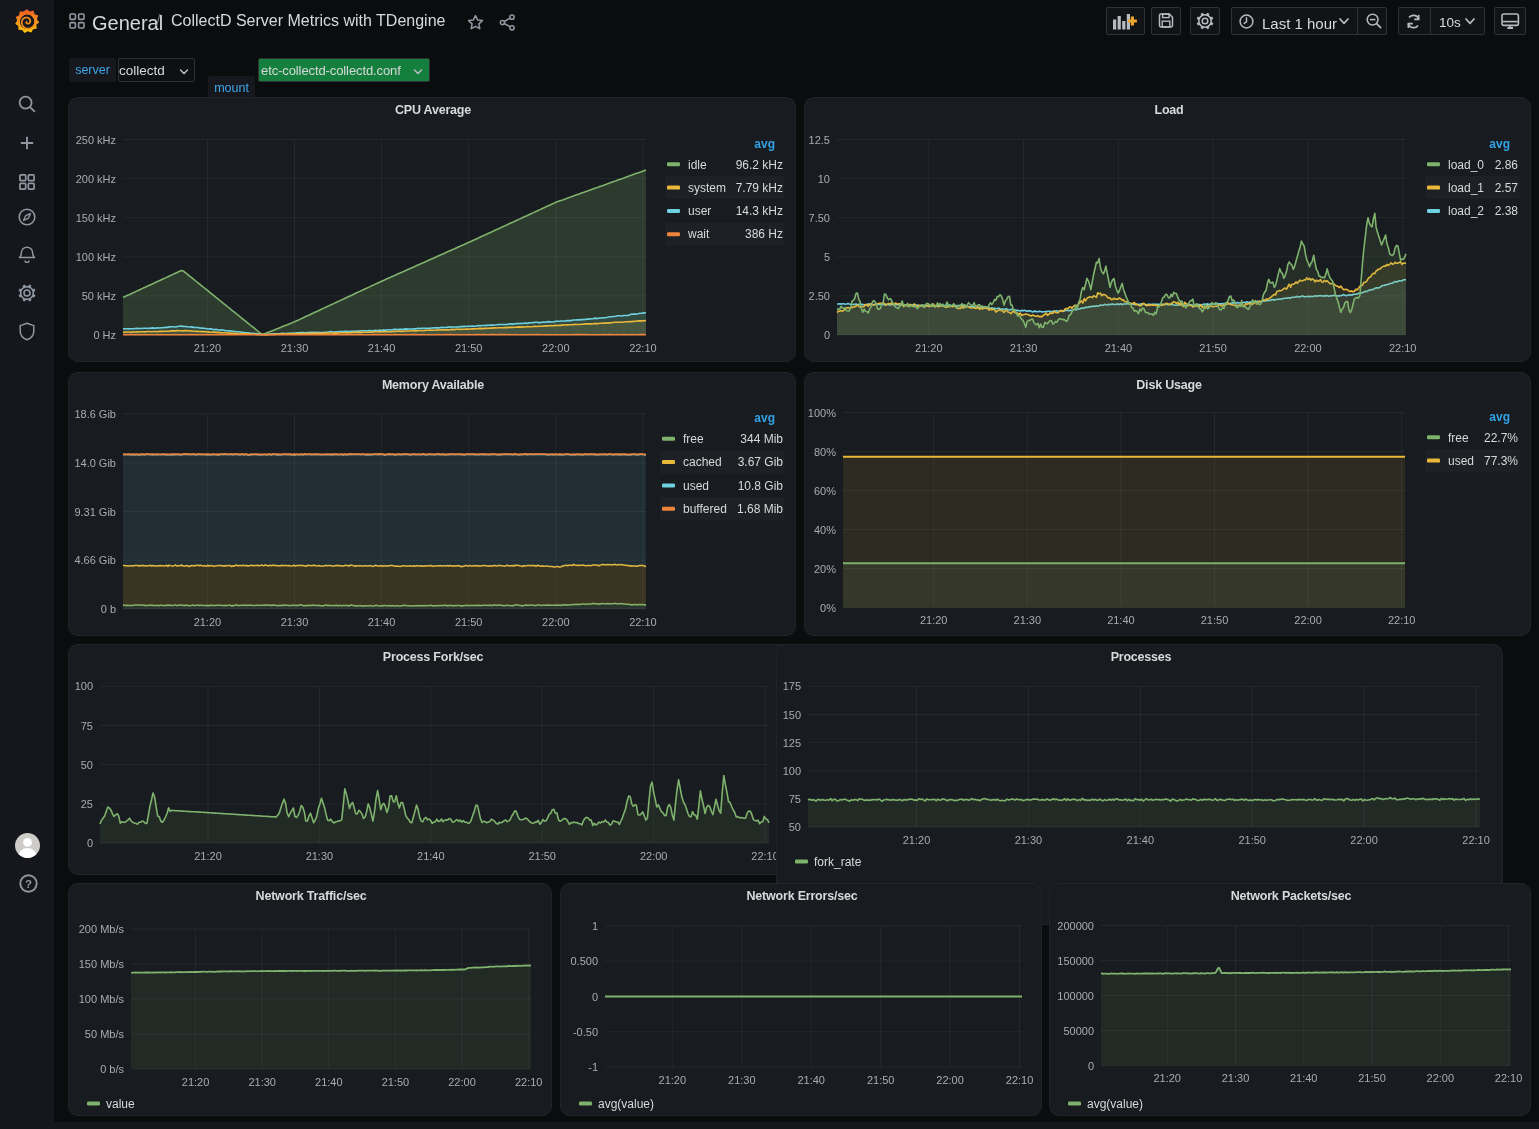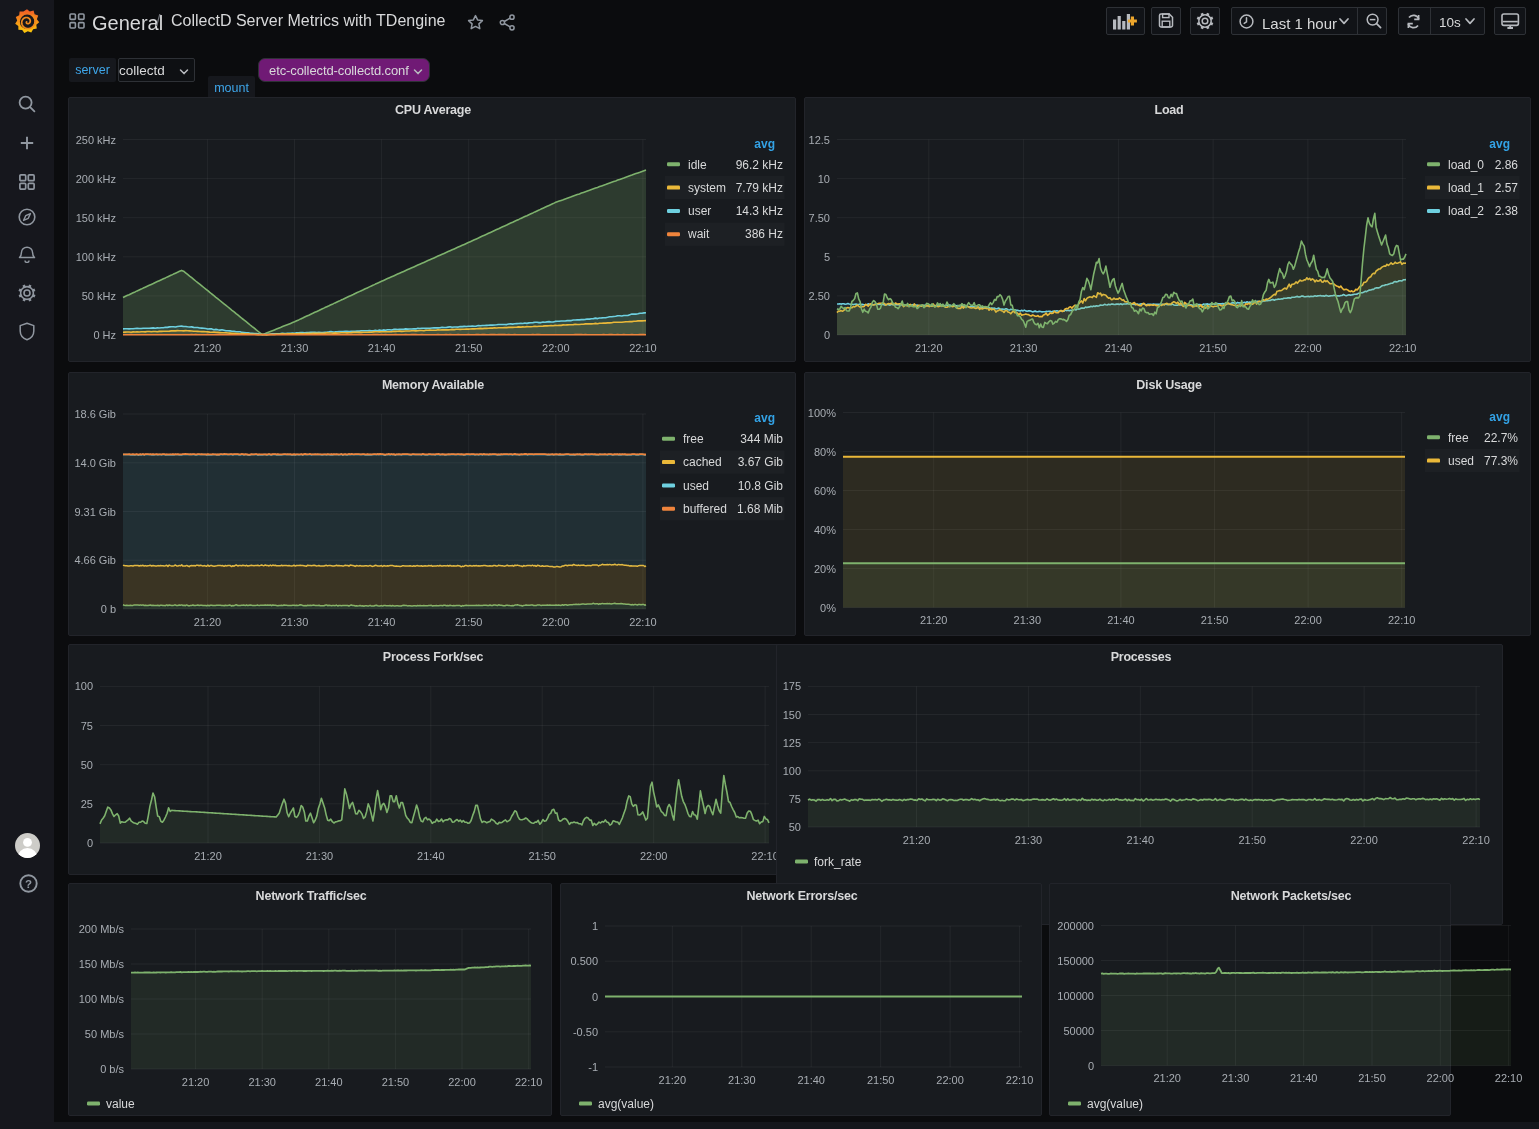--- a/index.html
+++ b/index.html
@@ -1,15 +1,15 @@
 <!DOCTYPE html>
 <html><head><meta charset="utf-8"><style>
 *{margin:0;padding:0}
 html,body{width:1539px;height:1129px;background:#0b0c0e;font-family:"Liberation Sans",sans-serif;overflow:hidden}
-.panel{position:absolute;background:#181b1f;border:1px solid #22242a;border-radius:2px;box-sizing:border-box}
+.panel{position:absolute;background:#181b1f;border:1px solid #22242a;border-radius:10px;box-sizing:border-box}
 .sidebar{position:fixed;left:0;top:0;width:54px;height:1129px;background:#16171d;z-index:5}
 </style></head><body>
 <div style="position:absolute;left:54px;top:1122px;width:1485px;height:7px;background:#15171c"></div>
 <div class="sidebar">
 <svg style="position:absolute;left:14px;top:8px" width="26" height="27" viewBox="0 0 26 27" fill="none">
 <defs>
         <linearGradient id="glg" x1="0" y1="0" x2="0" y2="1">
 <stop offset="0" stop-color="#F05A28"></stop>
           <stop offset="1" stop-color="#FBCA0A"></stop>
         </linearGradient>
@@ -140,21 +140,21 @@
     <rect x="1" y="1" width="16.4" height="11.4" rx="1.8" stroke="#b7babf" stroke-width="1.6"></rect>
     <path d="M1.8 8.6 h15" stroke="#b7babf" stroke-width="1.6"></path>
     <path d="M6.4 15 h5.6 M9.2 12.6 v2" stroke="#b7babf" stroke-width="1.8"></path>
   </svg>
 <div style="position:absolute;left:69px;top:58px;width:47px;height:24px;background:#16181d;border-radius:2px;color:#3ea6ea;font-size:12.5px;display:flex;align-items:center;justify-content:center">server</div>
 <div style="position:absolute;left:118px;top:58px;width:77px;height:24px;background:#0e1013;border:1px solid #2e3136;border-radius:2px;box-sizing:border-box;color:#d8d9da;font-size:13.5px;display:flex;align-items:center;">collectd</div>
 <svg style="position:absolute;left:179px;top:68px" width="10" height="8" viewBox="0 0 10 8" fill="none">
     <path d="M1.5 2 L5 5.6 L8.5 2" stroke="#b7babf" stroke-width="1.5" stroke-linecap="round" stroke-linejoin="round"></path>
   </svg>
 <div style="position:absolute;left:208px;top:76px;width:47px;height:24px;background:#16181d;border-radius:2px;color:#3ea6ea;font-size:12.5px;display:flex;align-items:center;justify-content:center">mount</div>
-<div style="position:absolute;left:258px;top:58px;width:172px;height:24px;background:#701a75;border:1px solid #2e3136;border-radius:7px;box-sizing:border-box;color:#d8d9da;font-size:13px;letter-spacing:-0.1px;display:flex;align-items:center;padding-left:10px">etc-collectd-collectd.conf</div>
+<div style="position:absolute;left:258px;top:58px;width:172px;height:24px;background:#15803d;border:1px solid #2e3136;border-radius:2px;box-sizing:border-box;color:#d8d9da;font-size:13px;letter-spacing:-0.1px;display:flex;align-items:center;padding-left:2px">etc-collectd-collectd.conf</div>
 <svg style="position:absolute;left:413px;top:68px" width="10" height="8" viewBox="0 0 10 8" fill="none">
     <path d="M1.5 2 L5 5.6 L8.5 2" stroke="#b7babf" stroke-width="1.5" stroke-linecap="round" stroke-linejoin="round"></path>
   </svg>
 <div class="panel" style="left:68px;top:97px;width:728px;height:265px">
 <svg width="728" height="265" style="position:absolute;left:0;top:0">
 <text x="364" y="16.2" text-anchor="middle" font-size="12.5" font-weight="700" letter-spacing="-0.2" fill="#d8d9da">CPU Average</text>
 <line x1="54" y1="237.0" x2="577" y2="237.0" stroke="rgba(255,255,255,0.055)" stroke-width="1"></line>
 <text x="47" y="241.0" text-anchor="end" font-size="11" fill="#a8adb3">0 Hz</text>
 <line x1="54" y1="197.9" x2="577" y2="197.9" stroke="rgba(255,255,255,0.055)" stroke-width="1"></line>
 <text x="47" y="201.9" text-anchor="end" font-size="11" fill="#a8adb3">50 kHz</text>
@@ -455,21 +455,21 @@
 <text x="319.7" y="199.5" text-anchor="middle" font-size="11" fill="#a8adb3">21:50</text>
 <line x1="389.1" y1="42.0" x2="389.1" y2="183.0" stroke="rgba(255,255,255,0.055)" stroke-width="1"></line>
 <text x="389.1" y="199.5" text-anchor="middle" font-size="11" fill="#a8adb3">22:00</text>
 <line x1="458.6" y1="42.0" x2="458.6" y2="183.0" stroke="rgba(255,255,255,0.055)" stroke-width="1"></line>
 <text x="458.6" y="199.5" text-anchor="middle" font-size="11" fill="#a8adb3">22:10</text>
 <path d="M 44.0,112.5 L 65.9,112.5 L 87.9,112.5 L 109.8,112.5 L 131.8,112.5 L 153.7,112.5 L 175.7,112.5 L 197.6,112.5 L 219.6,112.5 L 241.5,112.5 L 263.5,112.5 L 285.4,112.5 L 307.4,112.5 L 329.3,112.5 L 351.3,112.5 L 373.2,112.5 L 395.2,112.5 L 417.1,112.5 L 439.1,112.5 L 461.0,112.5" fill="none" stroke="#7EB26D" stroke-width="2.2" stroke-linejoin="round"></path>
 <rect x="18" y="217.5" width="13" height="4" rx="1.2" fill="#7EB26D"></rect>
 <text x="37" y="223.7" font-size="12" fill="#d8d9da">avg(value)</text>
 </svg>
   </div>
-<div class="panel" style="left:1049px;top:883px;width:402px;height:233px">
+<div class="panel" style="left:1049px;top:883px;width:482px;height:233px">
 <svg width="482" height="233" style="position:absolute;left:0;top:0">
 <text x="241" y="16.2" text-anchor="middle" font-size="12.5" font-weight="700" letter-spacing="-0.2" fill="#d8d9da">Network Packets/sec</text>
 <line x1="51" y1="181.5" x2="461" y2="181.5" stroke="rgba(255,255,255,0.055)" stroke-width="1"></line>
 <text x="44" y="185.5" text-anchor="end" font-size="11" fill="#a8adb3">0</text>
 <line x1="51" y1="146.5" x2="461" y2="146.5" stroke="rgba(255,255,255,0.055)" stroke-width="1"></line>
 <text x="44" y="150.5" text-anchor="end" font-size="11" fill="#a8adb3">50000</text>
 <line x1="51" y1="111.5" x2="461" y2="111.5" stroke="rgba(255,255,255,0.055)" stroke-width="1"></line>
 <text x="44" y="115.5" text-anchor="end" font-size="11" fill="#a8adb3">100000</text>
 <line x1="51" y1="76.5" x2="461" y2="76.5" stroke="rgba(255,255,255,0.055)" stroke-width="1"></line>
 <text x="44" y="80.5" text-anchor="end" font-size="11" fill="#a8adb3">150000</text>

